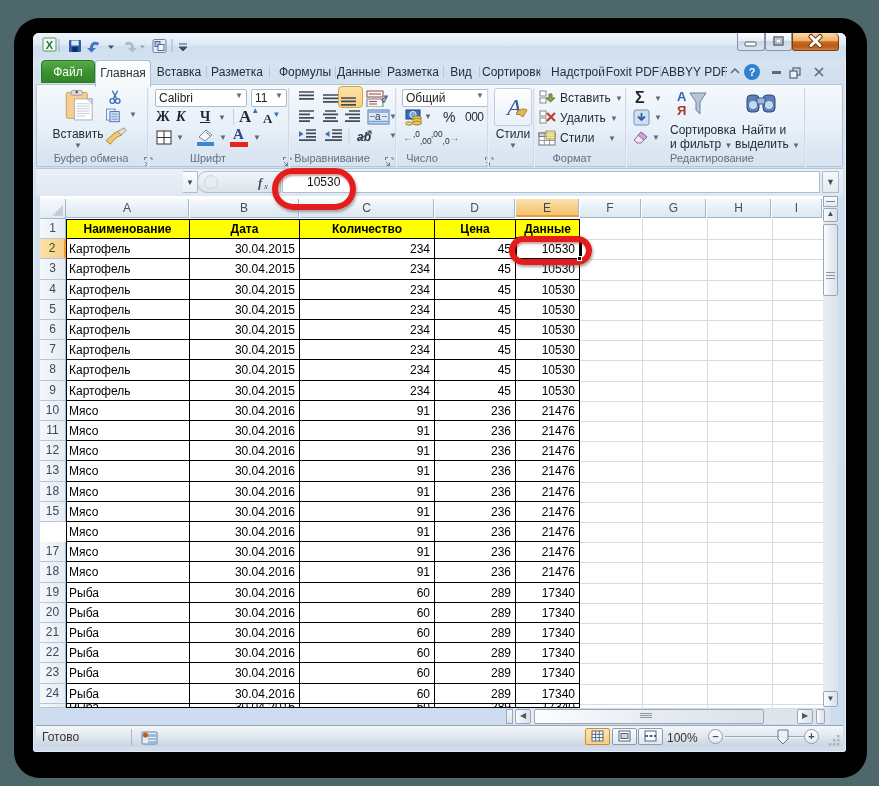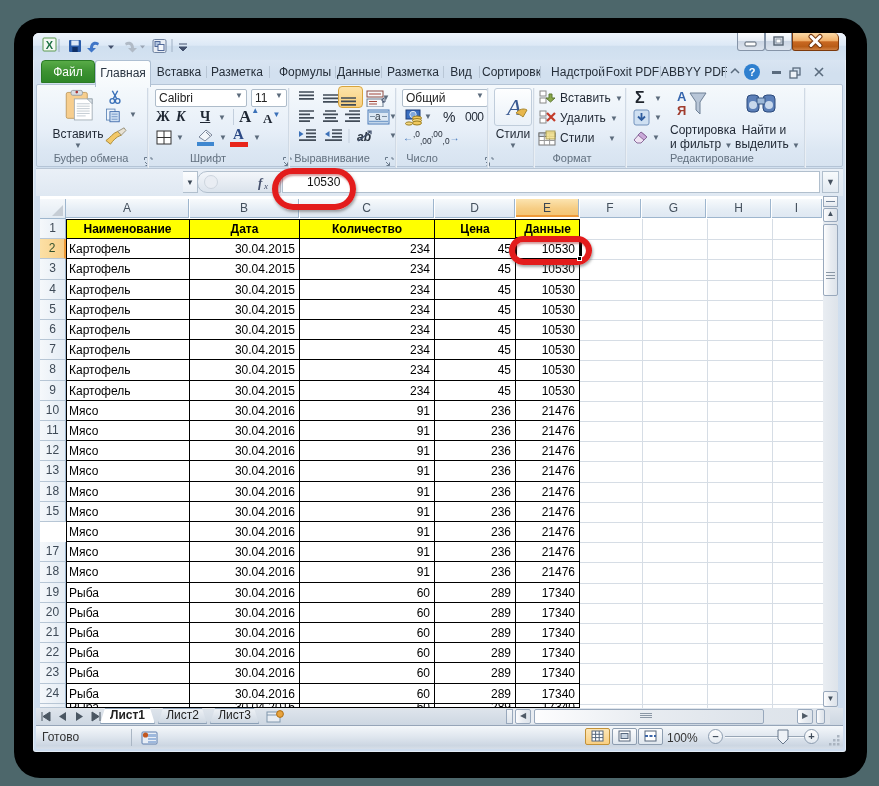--- a/index.html
+++ b/index.html
@@ -404,36 +404,20 @@
      <text x="60" y="15" font-size="13" font-style="italic" font-weight="bold" fill="#44506c" font-family="Liberation Serif">f</text>
      <text x="66" y="17" font-size="9" font-style="italic" fill="#44506c" font-family="Liberation Serif">x</text>
   </svg></div>
   <div id="finput">10530</div>
   <div id="fchev">▼</div>
 
   <div id="sheet"></div>
   <div class="abs" style="left:7px;top:163px;width:783px;height:545px;overflow:visible">
   </div>
 
-  <div id="tabrow">
-    <svg class="abs" style="left:3px;top:2px" width="70" height="13" viewBox="0 0 70 13">
-      <path d="M 3 2 v 9 M 11 2 l -7 4.5 l 7 4.5 z" fill="#4a5662" stroke="#4a5662" stroke-width="1"></path>
-      <path d="M 27 2 l -7 4.5 l 7 4.5 z" fill="#4a5662"></path>
-      <path d="M 37 2 l 7 4.5 l -7 4.5 z" fill="#4a5662"></path>
-      <path d="M 53 2 l 7 4.5 l -7 4.5 z M 61 2 v 9" fill="#4a5662" stroke="#4a5662" stroke-width="1"></path>
-    </svg>
-    <div class="shtab" id="sh1" style="left:64px;width:55px">Лист1</div>
-    <div class="shtab" style="left:122px;width:49px">Лист2</div>
-    <div class="shtab" style="left:174px;width:49px">Лист3</div>
-    <svg class="abs" style="left:228px;top:2px" width="22" height="14" viewBox="0 0 22 14">
-      <rect x="3" y="2" width="13" height="10" fill="#e8edf3" stroke="#8097ad"></rect>
-      <line x1="3" y1="5" x2="16" y2="5" stroke="#8097ad"></line>
-      <circle cx="16" cy="4" r="3.4" fill="#e8a33d" stroke="#b06f14"></circle>
-    </svg>
-  </div>
 
   <div id="status">
     <div class="txt" style="left:6px">Готово</div>
     <div class="abs" style="left:95px;top:3px;width:1px;height:17px;background:#aab6c4"></div>
     <svg class="abs" style="left:104px;top:4px" width="20" height="16" viewBox="0 0 20 16">
       <rect x="2" y="2" width="15" height="12" rx="1" fill="#e8eef6" stroke="#5f7fae"></rect>
       <rect x="8" y="4" width="8" height="3" fill="#9db8dd"></rect>
         <rect x="8" y="8" width="8" height="2" fill="#9db8dd"></rect>
       <rect x="8" y="11" width="8" height="2" fill="#9db8dd"></rect>
       <circle cx="5.5" cy="5" r="2.6" fill="#c2571f"></circle>

